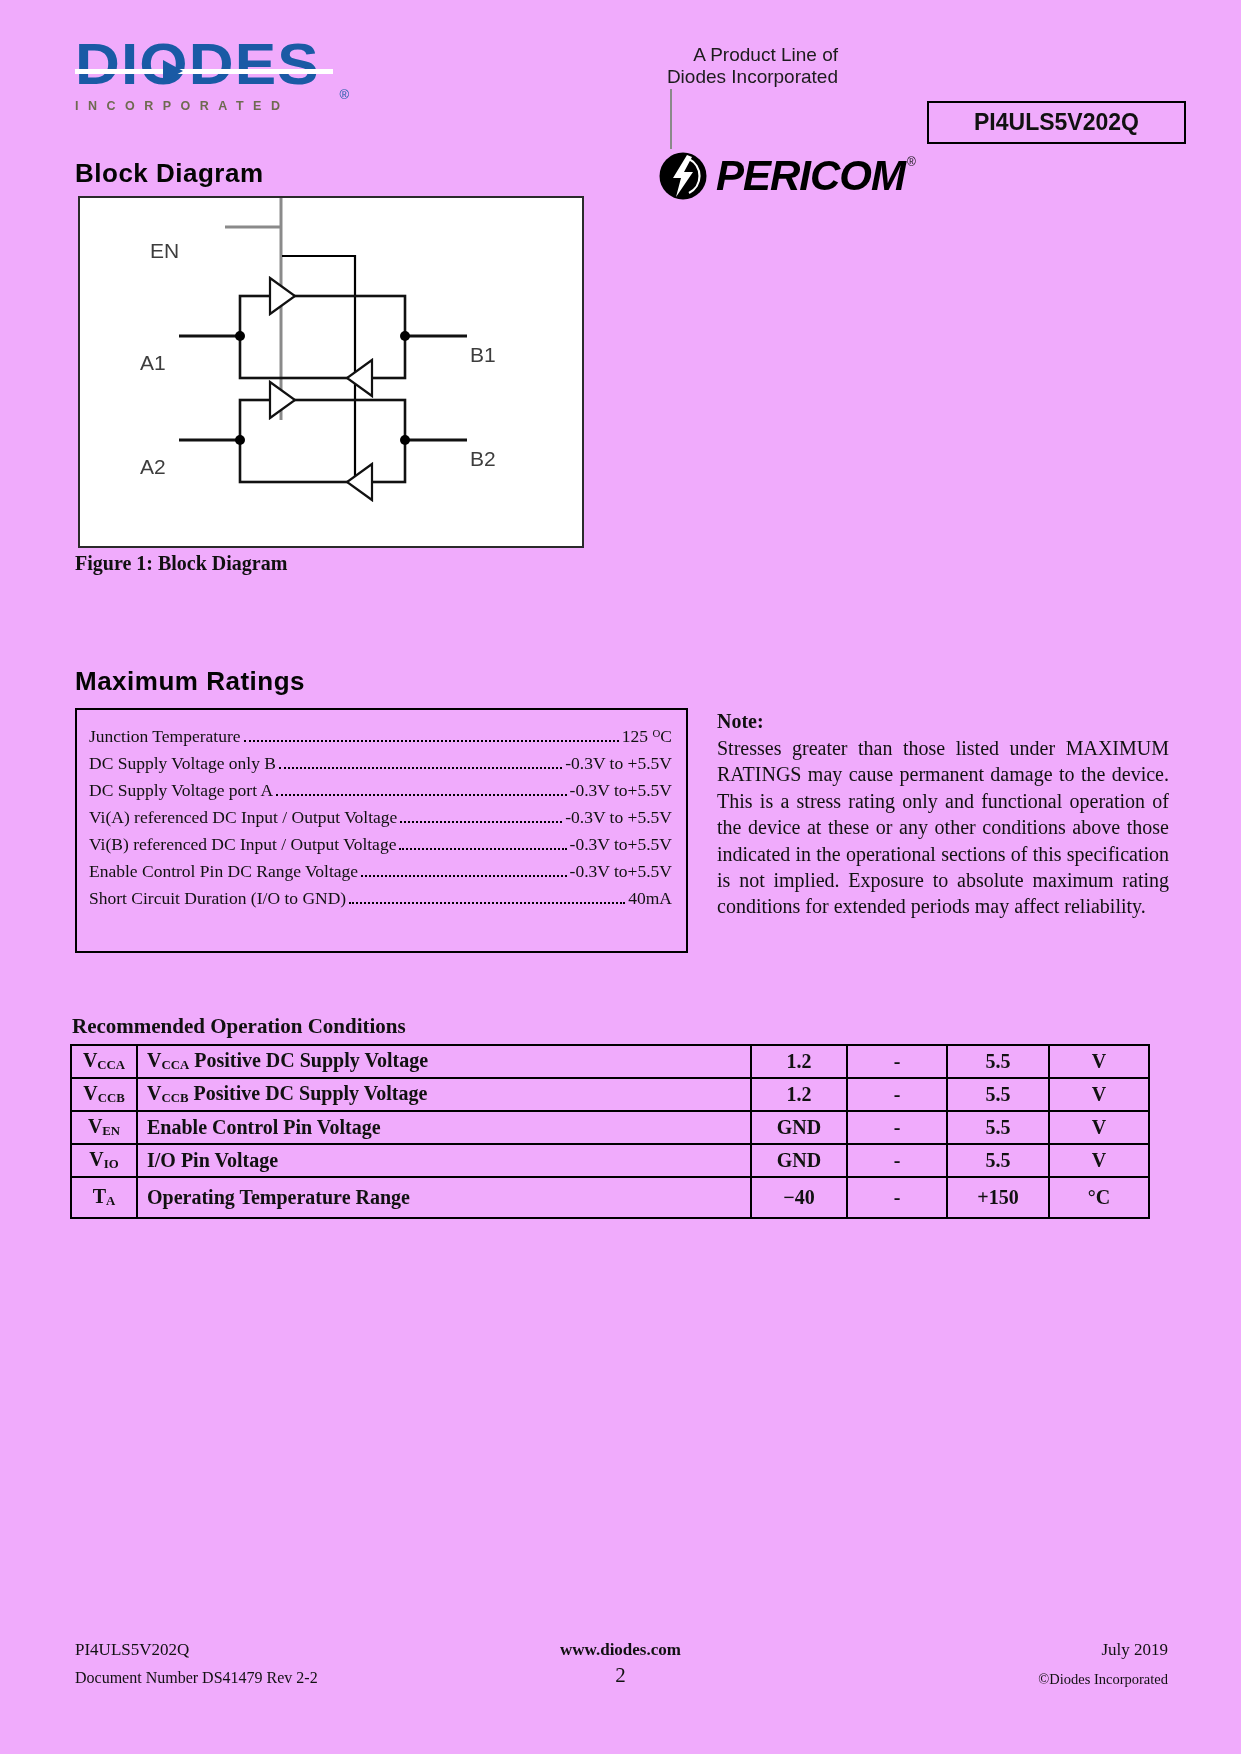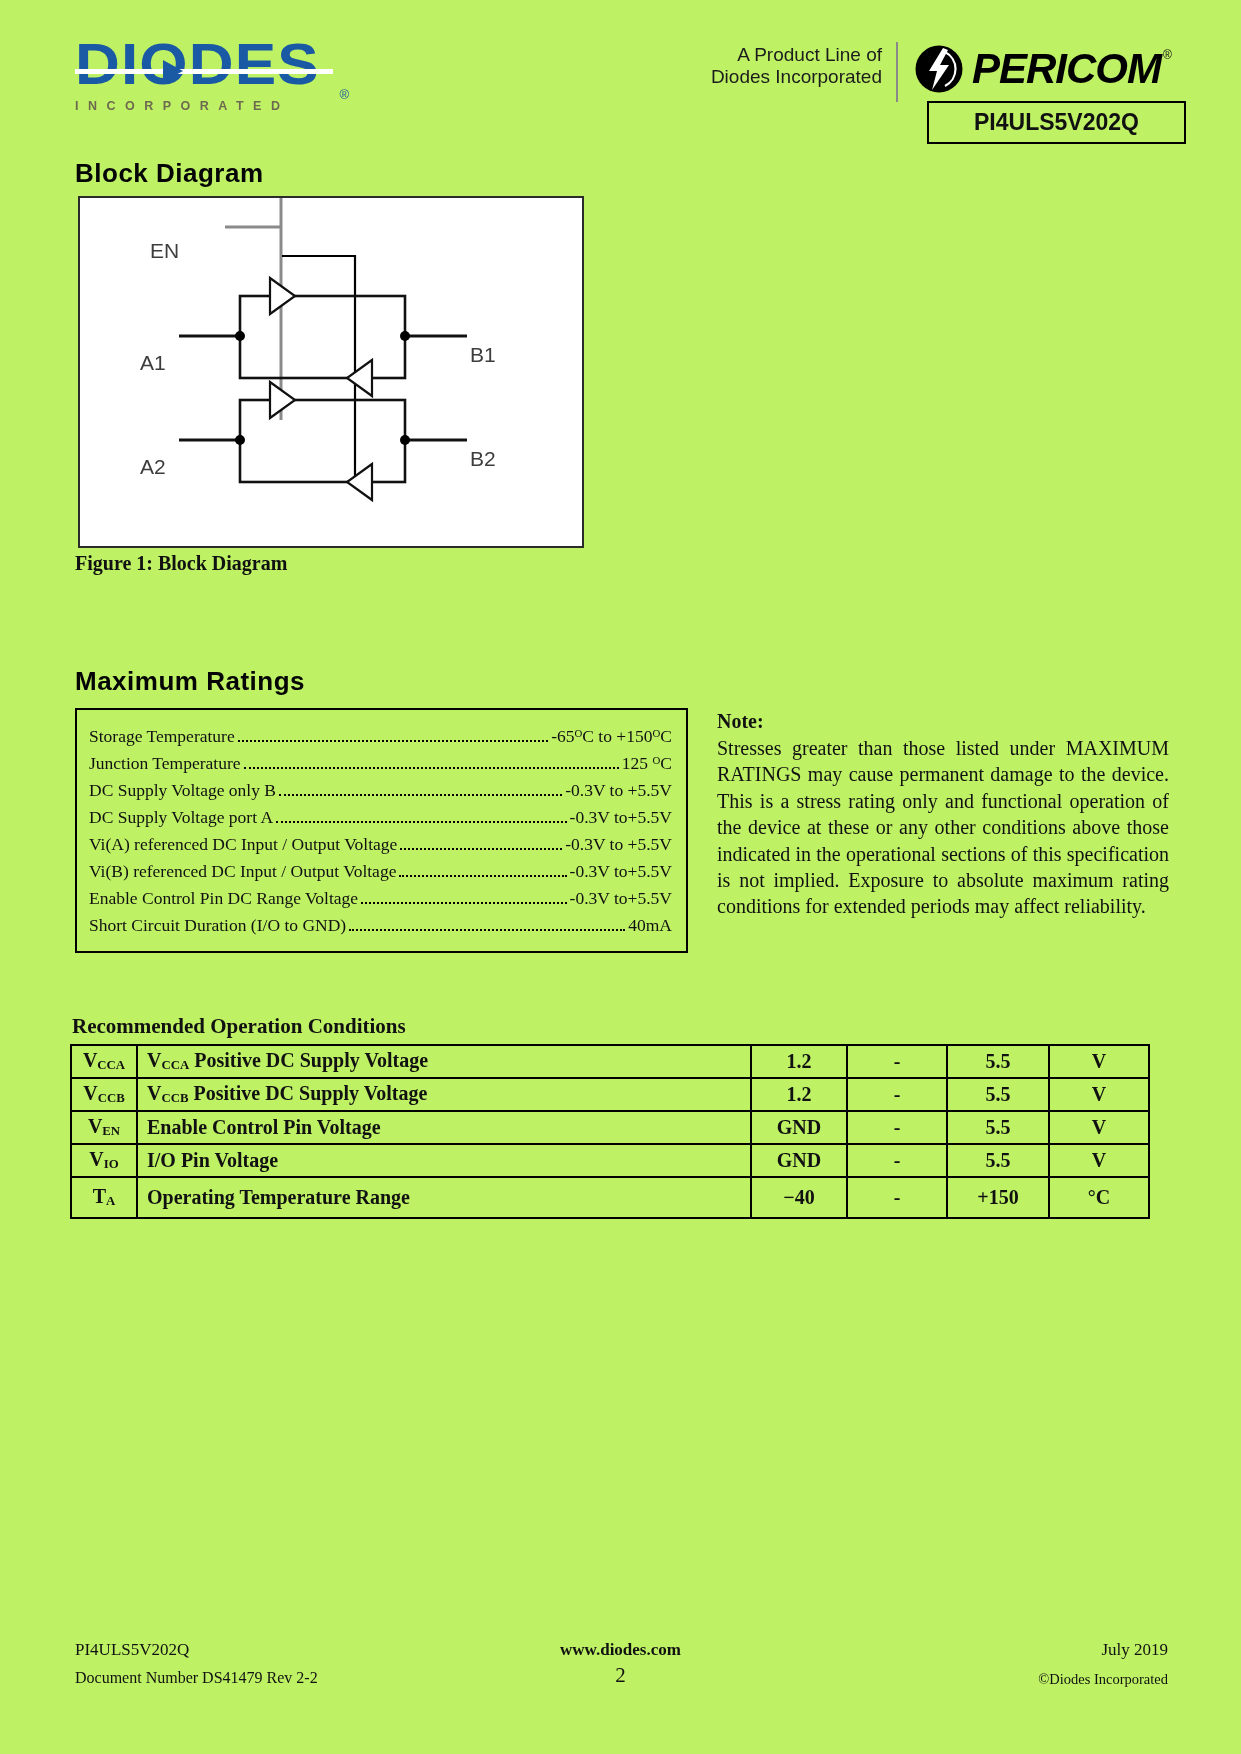--- a/index.html
+++ b/index.html
@@ -1,34 +1,34 @@
 <!DOCTYPE html>
 <html><head>
 <meta charset="utf-8">
 <style>
   * { margin:0; padding:0; box-sizing:border-box; }
   html,body { background:#ffffff; }
   body { font-family:"Liberation Serif", serif; color:#111; }
-  .page { position:relative; width:1241px; height:1754px; background:#bef264; overflow:hidden; }
+  .page { position:relative; width:1241px; height:1754px; background:#f0abfc; overflow:hidden; }
 
   
   .diodes-logo { position:absolute; left:75px; top:36px; width:280px; height:82px; }
   .diodes-word { font-family:"Liberation Sans", sans-serif; font-weight:700; font-size:57px;
                  color:#1a5aa5; letter-spacing:1px; transform:scaleX(1.09); transform-origin:left;
                  line-height:1; }
   .diodes-stripe { position:absolute; left:0; top:33px; width:258px; height:5px; background:#fff; }
   .diodes-arrow { position:absolute; left:88px; top:24px; width:0; height:0;
                   border-top:11px solid transparent; border-bottom:11px solid transparent;
                   border-left:20px solid #1a5aa5; }
   .diodes-reg { position:absolute; right:6px; bottom:16px; color:#1a5aa5; font-size:13px;
                 font-family:"Liberation Sans", sans-serif; }
   .diodes-sub { margin-top:6px; font-family:"Liberation Sans", sans-serif; font-weight:700;
                 font-size:12.5px; letter-spacing:9.5px; color:#6e6a50; white-space:nowrap; }
 
-  .hdr-right { position:absolute; left:700px; top:42px; display:flex; align-items:flex-start; }
+  .hdr-right { position:absolute; left:656px; top:42px; display:flex; align-items:flex-start;flex-direction:column; }
   .product-line { width:182px; text-align:right; font-family:"Liberation Sans", sans-serif;
                   font-size:19px; line-height:1.18; color:#1c1c1c; padding-top:2px; }
   .hdr-divider { width:2px; height:60px; background:#8a8a8a; margin:0 14px; }
   .pericom { display:flex; align-items:center; }
   .pericom-word { font-family:"Liberation Sans", sans-serif; font-weight:700; font-style:italic;
                   font-size:42px; letter-spacing:-1px; color:#000; margin-left:6px; line-height:1; }
   .pericom-reg { font-size:12px; vertical-align:top; position:relative; top:-14px; left:2px;
                  font-family:"Liberation Sans", sans-serif; }
   .part-box { position:absolute; left:927px; top:101px; width:259px; height:43px; border:2.5px solid #000;
               display:flex; align-items:center; justify-content:center; }
@@ -149,25 +149,20 @@
       <text x="60" y="276" class="dlabel">A2</text>
       <text x="390" y="268" class="dlabel">B2</text>
     </svg>
   </div>
   <div class="fig-caption">Figure 1: Block Diagram</div>
 
   <div class="h-sans" id="mr-heading">Maximum Ratings</div>
 
   <div class="ratings-box">
     <div class="rline">
-      <span>Storage Temperature</span>
-      <span class="rleader"></span>
-      <span class="rvalue"><span>-65</span><span class="sup">O</span><span>C to +150</span><span class="sup">O</span><span>C</span></span>
-    </div>
-    <div class="rline">
       <span>Junction Temperature</span>
       <span class="rleader"></span>
       <span class="rvalue"><span>125 </span><span class="sup">O</span><span>C</span></span>
     </div>
     <div class="rline">
       <span>DC Supply Voltage only B</span>
       <span class="rleader"></span>
       <span class="rvalue"><span>-0.3V to +5.5V</span></span>
     </div>
     <div class="rline">

